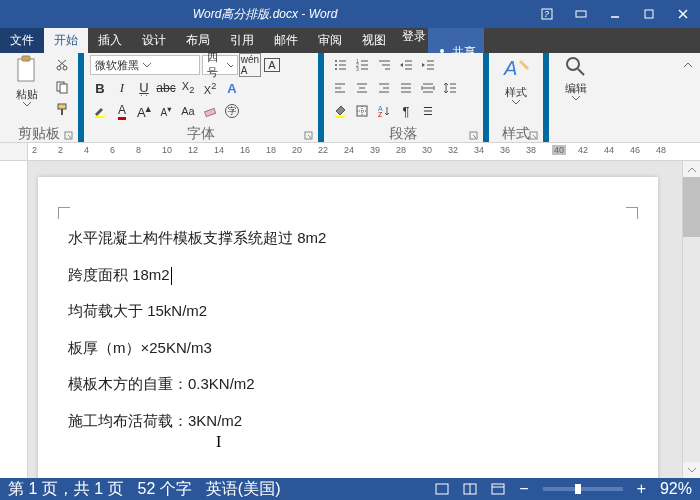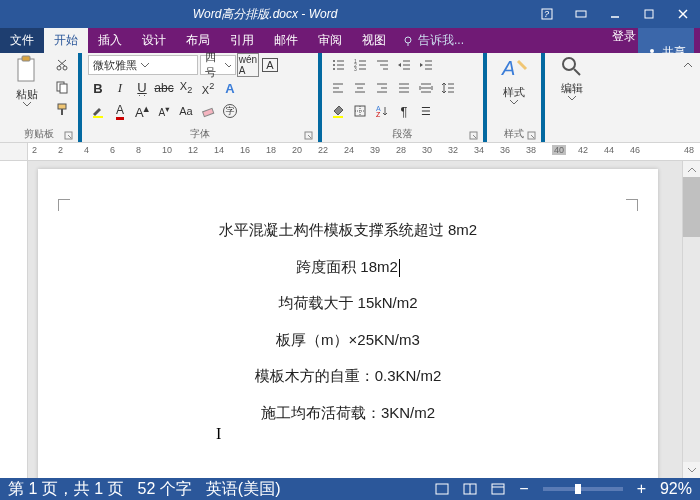--- a/index.html
+++ b/index.html
@@ -2,51 +2,51 @@
 <html><head>
 <meta charset="utf-8">
 <style>
 * { margin:0; padding:0; box-sizing:border-box; font-family:"Microsoft YaHei","微软雅黑",sans-serif; }
 body { width:700px; height:500px; background:#fff; overflow:hidden; font-size:12px; color:#333; }
 .titlebar { height:28px; background:#2b579a; color:#fff; display:flex; align-items:center;font-style:italic; }
 .titlebar .spacer { flex:1; }
 .titlebar .title { font-size:12px; text-align:center; flex:2; }
 .titlebar .winbtns { display:flex; }
 .titlebar .wbtn { width:34px; height:28px; display:flex; align-items:center; justify-content:center; }
-.menubar { height:25px; background:#701a75; display:flex; align-items:stretch; color:#fff; font-size:12px; }
+.menubar { height:25px; background:#404040; display:flex; align-items:stretch; color:#fff; font-size:12px; }
 .menubar .tab { padding:0 10px; display:flex; align-items:center; cursor:pointer; }
 .menubar .tab.active { background:#f3f3f3; color:#2b579a; }
 .menubar .tab.file { background:#1e3e70; }
 .menubar .tell { flex:1; display:flex; align-items:center; padding-left:6px; color:#cde; }
 .menubar .tell svg { margin-right:4px; }
 .menubar .right { display:flex; align-items:flex-start; padding:0 6px; gap:2px; }
 .menubar .share { background:#3b67aa; padding:16px 8px; display:flex; align-items:center; gap:4px; }
 .ribbon { height:90px; background:#f3f3f3; border-bottom:1px solid #d4d4d4; display:flex; position:relative; }
-.group { border-right:4px solid #0369a1; padding:2px 6px 0 6px; display:flex; flex-direction:column; }
+.group { border-right:6px solid #0369a1; padding:2px 6px 0 6px; display:flex; flex-direction:column; }
 .group .body { flex:1; display:flex; align-items:flex-start; gap:4px; }
-.group .label { height:16px; font-size:10px; color:#666; text-align:center; display:flex; align-items:center; justify-content:center; position:relative; }
+.group .label { height:16px; font-size:14px; color:#666; text-align:center; display:flex; align-items:center; justify-content:center; position:relative; }
 .group .label .dlaunch { position:absolute; right:-2px; bottom:1px; width:10px; height:10px; }
 .btn { display:flex; flex-direction:column; align-items:center; justify-content:center; cursor:pointer; padding:2px; }
 .btn.small { width:20px; height:20px; }
 .row { display:flex; align-items:center; gap:2px; }
 .col { display:flex; flex-direction:column; gap:2px; }
 .sel { height:20px; border:1px solid #c0c0c0; background:#fff; display:flex; align-items:center; padding:0 4px; font-size:11px; }
 .sel .dd { margin-left:4px; }
 .icon { display:inline-flex; align-items:center; justify-content:center; }
 .bold { font-weight:bold; font-size:13px; }
 .italic { font-style:italic; font-size:13px; font-family:serif; }
 .under { text-decoration:underline; font-size:13px; }
 .strike { text-decoration:line-through; font-size:12px; }
 .ruler { height:18px; background:#fff; border-bottom:1px solid #d4d4d4; display:flex; }
 .ruler .corner { width:28px; border-right:1px solid #d4d4d4; background:#f3f3f3; }
 .ruler .ticks { flex:1; position:relative; font-size:9px; color:#666; overflow:hidden; }
 .ruler .ticks span { position:absolute; top:2px; }
 .doc-area { display:flex; height:317px; background:#e6e6e6; }
 .vruler { width:28px; background:#fff; border-right:1px solid #d4d4d4; }
-.page-wrap { flex:1; overflow:auto; padding:8px 0 0 10px; position:relative;text-align:center; }
+.page-wrap { flex:1; overflow:auto; padding:16px 0 0 10px; position:relative; }
 .page { width:620px; min-height:400px; background:#fff; box-shadow:0 0 4px rgba(0,0,0,0.2); padding:50px 30px 30px 30px; position:relative; }
 .crop { position:absolute; width:12px; height:12px; border:1px solid #999; }
 .crop.tl { top:30px; left:20px; border-right:none; border-bottom:none; }
 .crop.tr { top:30px; right:20px; border-left:none; border-bottom:none; }
 .page p { font-size:15px; line-height:1.5; margin-bottom:14px; color:#222; }
 .cursor { display:inline-block; width:1px; height:18px; background:#000; vertical-align:middle; margin-left:1px; }
 .statusbar { height:22px; background:#2b579a; color:#fff; display:flex; align-items:center; font-size:16px; padding:0 8px; gap:14px; }
 .statusbar .spacer { flex:1; }
 .statusbar .zoom { width:80px; height:4px; background:#5a7bb5; position:relative; }
 .statusbar .zoom .thumb { position:absolute; width:6px; height:10px; background:#fff; top:-3px; left:40%; }
@@ -100,27 +100,20 @@
 <div class="menubar">
   <div class="tab file">文件</div>
   <div class="tab active">开始</div>
   <div class="tab">插入</div>
   <div class="tab">设计</div>
   <div class="tab">布局</div>
   <div class="tab">引用</div>
   <div class="tab">邮件</div>
   <div class="tab">审阅</div>
   <div class="tab">视图</div>
-  <div class="tell">
-    <svg width="12" height="12">
-        <circle cx="6" cy="5" r="3" fill="none" stroke="#cde"></circle>
-        <line x1="6" y1="8" x2="6" y2="11" stroke="#cde"></line>
-      </svg>
-    <span>告诉我...</span>
-  </div>
   <div class="right">
     <span>登录</span>
     <div class="share">
       <svg width="12" height="12">
           <circle cx="6" cy="4" r="2" fill="#fff"></circle>
           <path d="M3 10 Q6 6 9 10" fill="#fff"></path>
         </svg>
       <span>共享</span>
     </div>
   </div>
@@ -459,21 +452,21 @@
       <span style="left: 368px;">28</span>
       <span style="left: 394px;">30</span>
       <span style="left: 420px;">32</span>
       <span style="left: 446px;">34</span>
       <span style="left: 472px;">36</span>
       <span style="left: 498px;">38</span>
       <span style="left: 524px; background: rgb(192, 192, 192); padding: 0px 2px;">40</span>
       <span style="left: 550px;">42</span>
       <span style="left: 576px;">44</span>
       <span style="left: 602px;">46</span>
-      <span style="left: 656px;">48</span>
+      <span style="left: 628px;">48</span>
     </div>
 </div>
 
 <div class="doc-area">
   <div class="vruler"></div>
   <div class="page-wrap">
     <div class="page">
       <div class="crop tl"></div>
       <div class="crop tr"></div>
       <p><span>水平混凝土构件模板支撑系统超过 8m2</span></p>

